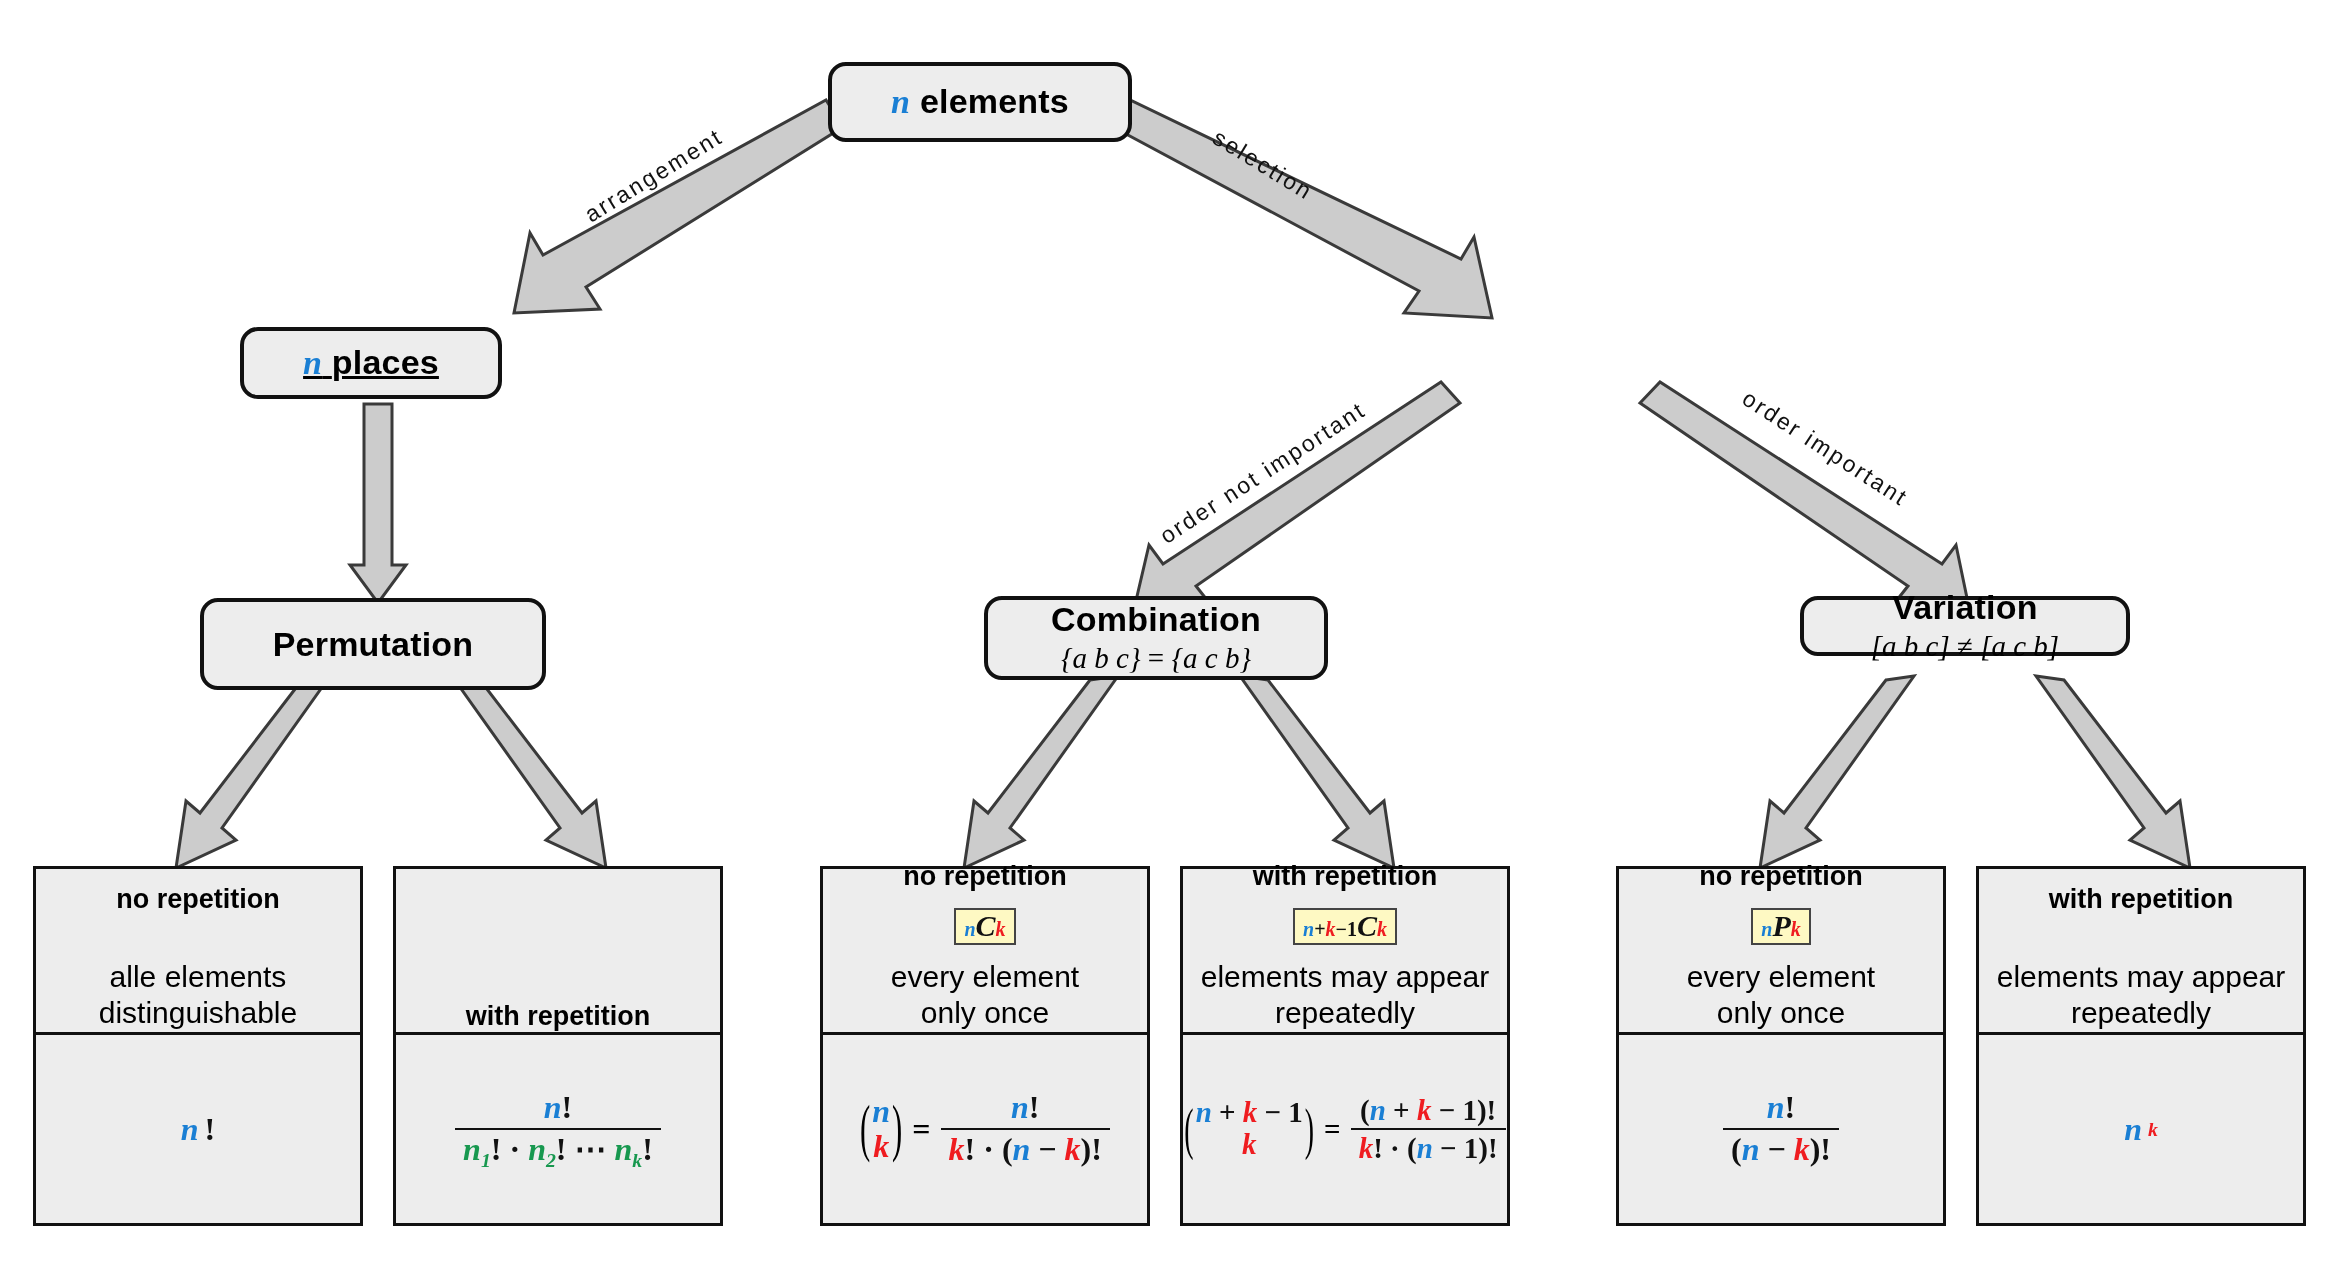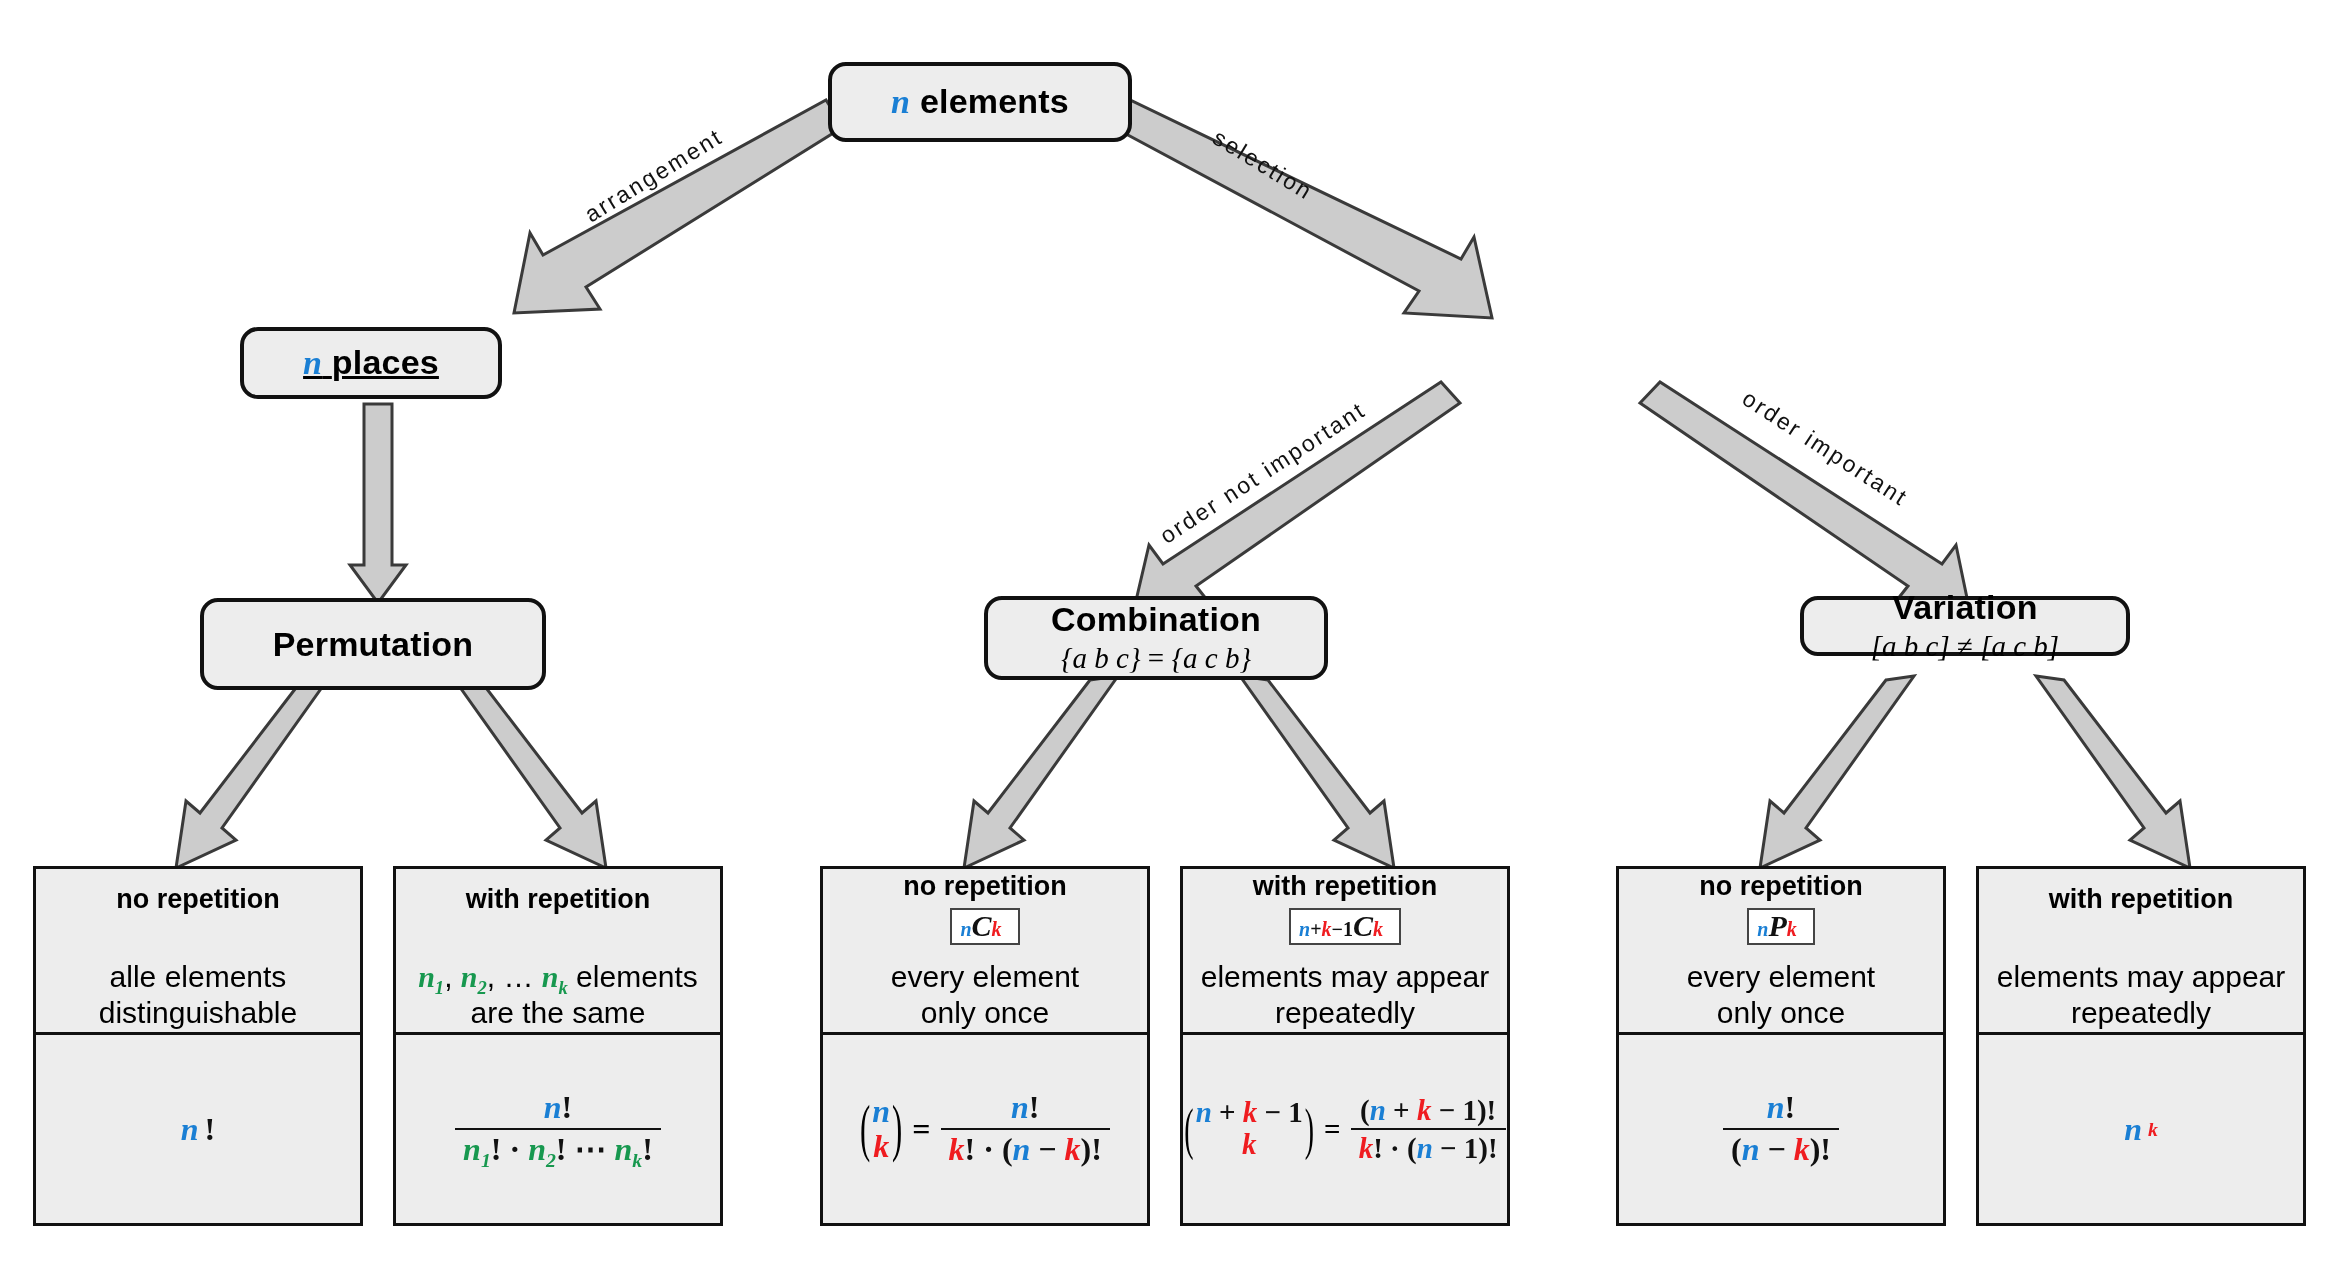--- a/index.html
+++ b/index.html
@@ -85,24 +85,24 @@
     justify-content: center;
     text-align: center;
   }
   .card .hdr {
     font-weight: bold;
     font-size: 27px;
     line-height: 1.1;
     white-space: nowrap;
   }
   .card .sym-box {
-    margin-top: 6px;
+    margin-top: 16px;
     border: 2px solid #444;
-    padding: 1px 16px 2px 8px;
-    background: #ffffff;
+    padding: 1px 8px 2px 8px;
+    background: #fef9c3;
     line-height: 1;
   }
   .card .desc {
     font-size: 30px;
     line-height: 1.22;
     margin-top: 14px;
   }
   .card.no-sym .desc { margin-top: 44px; }
 
   
@@ -258,24 +258,20 @@
       <span class="formula">
           <span class="mth blue">n</span>
           <span class="mth up blk">!</span>
         </span>
     </div>
   </div>
 
   <div class="card no-sym" style="left:393px; top:866px; width:330px; height:360px;">
     <div class="upper">
       <div class="hdr">with repetition</div>
-      <div class="desc">
-        <span class="mth green up" style="font-style:italic;">n<sub>1</sub></span><span>,&nbsp;</span><span class="mth green">n<sub>2</sub></span><span>,&nbsp;…&nbsp;</span><span class="mth green">n<sub>k</sub></span>
-        elements<br>are the same
-      </div>
     </div>
     <div class="lower">
       <span class="formula">
         <span class="frac">
           <span class="num"><span class="mth blue">n</span><span class="mth up blk">!</span></span>
           <span class="den"><span class="mth green">n<sub>1</sub></span><span class="mth up blk">!</span> <span class="mth up blk">·</span> <span class="mth green">n<sub>2</sub></span><span class="mth up blk">!</span> <span class="mth up blk">⋯</span> <span class="mth green">n<sub>k</sub></span><span class="mth up blk">!</span></span>
         </span>
       </span>
     </div>
   </div>

